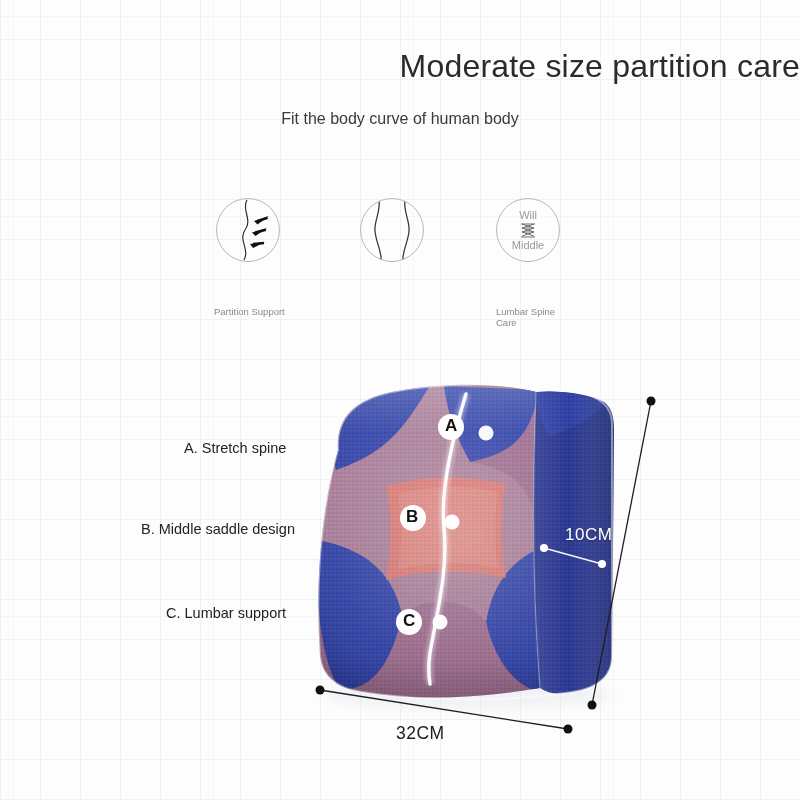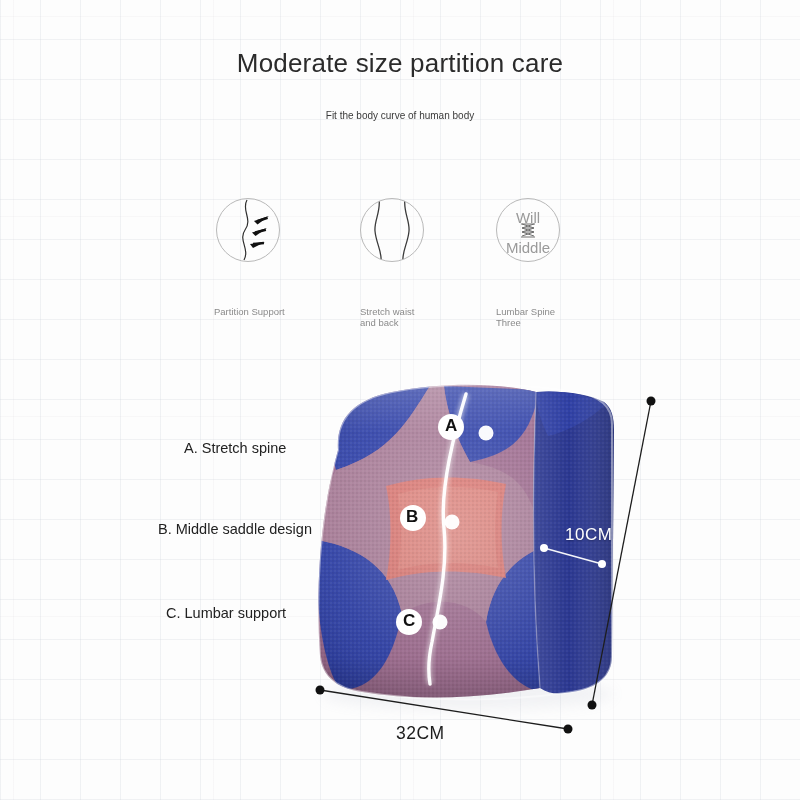--- a/index.html
+++ b/index.html
@@ -20,32 +20,32 @@
       #fdfdfd;
     font-family: "Liberation Sans", sans-serif;
     -webkit-font-smoothing: antialiased;
   }
 
   
   .title {
     position: absolute;
     left: 0; right: 0;
     top: 48px;
-    text-align: center;
-    font-size: 26px;
+    text-align: right;
+    font-size: 32px;
     color: #2b2b2b;
     letter-spacing: 0.2px;
     font-weight: 400;
   }
   .subtitle {
     position: absolute;
     left: 0; right: 0;
     top: 110px;
     text-align: center;
-    font-size: 10px;
+    font-size: 16px;
     color: #3a3a3a;
     font-weight: 400;
   }
 
   
   .features {
     position: absolute;
     left: 196px;
     top: 198px;
     width: 420px;
@@ -82,21 +82,21 @@
   #feat-2 { left: 285px; }
   #feat-2 .disc { margin-left: 15px; }
   #feat-2 .cap { left: 15px; width: 120px; }
 
   .discsvg { position: absolute; inset: 0; }
 
   .willtxt {
     position: absolute;
     left: 0; right: 0;
     text-align: center;
-    font-size: 15px;
+    font-size: 11px;
     color: #9a9a9a;
     font-family: "Liberation Sans", sans-serif;
   }
   .willtxt.top { top: 10px; }
   .willtxt.bot { top: 40px; }
 
   
   .product {
     position: absolute;
     left: 0;
@@ -107,21 +107,21 @@
   }
 
   
   .anno {
     position: absolute;
     font-size: 14.5px;
     color: #222;
     white-space: nowrap;
   }
   #anno-a { left: 184px; top: 440px; }
-  #anno-b { left: 158px; top: 521px; }
+  #anno-b { left: 141px; top: 521px; }
   #anno-c { left: 166px; top: 605px; }
 
   
   .dimtext {
     position: absolute;
     color: #ffffff;
     font-size: 17px;
     letter-spacing: 0.5px;
     text-shadow: 0 1px 2px rgba(0,0,0,0.28);
   }
@@ -167,39 +167,37 @@
       <div class="cap">Partition Support</div>
     </div>
 
     <div class="feature" id="feat-1">
       <div class="disc">
         <svg class="discsvg" viewBox="0 0 62 62" xmlns="http://www.w3.org/2000/svg">
           <path d="M18 0 C20 12, 13 22, 14 32 C15 44, 21 52, 20 62" fill="none" stroke="#3a3a3a" stroke-width="1.3"></path>
           <path d="M44 0 C42 12, 49 22, 48 32 C47 44, 41 52, 42 62" fill="none" stroke="#3a3a3a" stroke-width="1.3"></path>
         </svg>
       </div>
-      <div class="cap">Stretch waist
-and back</div>
     </div>
 
     <div class="feature" id="feat-2">
       <div class="disc">
         <div class="willtxt top">Will</div>
         <svg class="discsvg" viewBox="0 0 62 62" xmlns="http://www.w3.org/2000/svg">
           <g stroke="#6f6f6f" stroke-width="1" fill="none">
             <line x1="24" y1="25" x2="38" y2="25"></line>
             <line x1="24" y1="38" x2="38" y2="38"></line>
             <path d="M25 25 L37 29 L25 29 L37 33 L25 33 L37 37"></path>
             <path d="M37 25 L25 29 M37 29 L25 33 M37 33 L25 37"></path>
           </g>
         </svg>
         <div class="willtxt bot">Middle</div>
       </div>
       <div class="cap">Lumbar Spine
-Three</div>
+Care</div>
     </div>
   </div>
 
   <svg class="product" viewBox="0 0 800 800" xmlns="http://www.w3.org/2000/svg">
     <defs>
 
       <pattern id="mesh" width="4" height="4" patternUnits="userSpaceOnUse">
         <rect width="4" height="4" fill="none"></rect>
         <rect x="0" y="0" width="2" height="2" fill="rgba(0,0,0,0.11)"></rect>
         <rect x="2" y="2" width="2" height="2" fill="rgba(255,255,255,0.09)"></rect>

